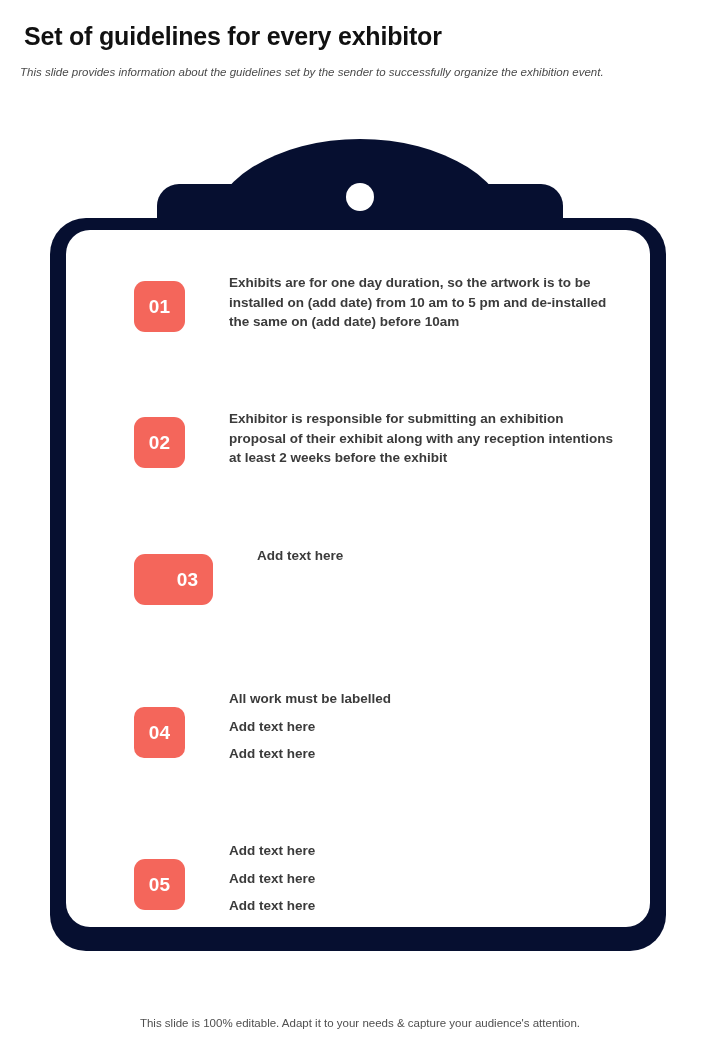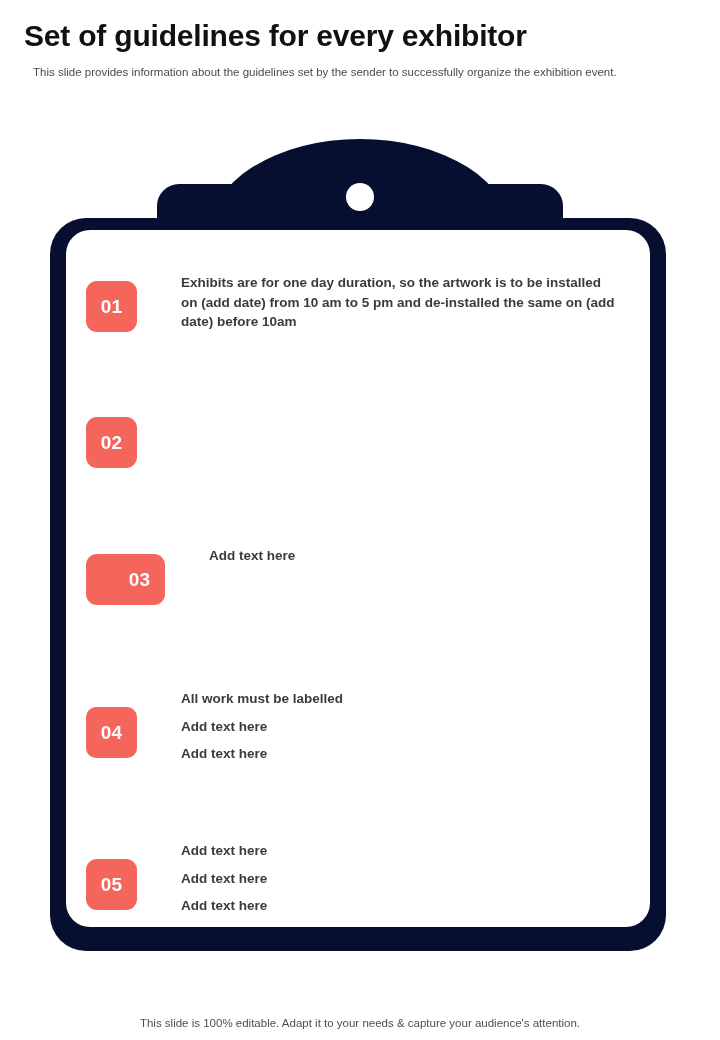--- a/index.html
+++ b/index.html
@@ -14,36 +14,37 @@
     font-family: "Liberation Sans", sans-serif;
     overflow: hidden;
   }
 
   
   .slide-title {
     position: absolute;
     left: 24px;
     top: 16px;
     width: 660px;
-    font-size: 30px;
+    font-size: 25px;
     font-weight: bold;
     letter-spacing: -0.2px;
     color: #111111;
     line-height: 40px;
     white-space: nowrap;
   }
   .slide-subtitle {
     position: absolute;
-    left: 33px;
+    left: 20px;
     top: 64px;
     width: 665px;
     font-size: 11.5px;
     color: #4a4a4a;
     line-height: 16px;
     white-space: nowrap;
+    font-style: italic;
   }
 
   
   .clipboard {
     position: absolute;
     left: 0;
     top: 130px;
     width: 720px;
     height: 830px;
   }
@@ -119,20 +120,21 @@
     height: 51px;
     border-radius: 11px;
     background: #F4665B;
     color: #ffffff;
     font-size: 19px;
     font-weight: bold;
     display: flex;
     align-items: center;
     justify-content: center;
     letter-spacing: 0.3px;
+    margin-left: 48px;
   }
   .row-texts {
     flex: 1 1 auto;
     margin-left: 44px;
     padding-top: 1px;
   }
   .row-para {
     font-size: 13.5px;
     line-height: 19.5px;
     color: #3b3b3b;
@@ -184,20 +186,23 @@
 
     <div class="row row-1">
       <div class="row-badge">01</div>
       <div class="row-texts">
         <div class="row-para">Exhibits are for one day duration,  so the  artwork is to be installed  on (add date) from  10 am to 5 pm and de-installed the  same on (add date) before 10am</div>
       </div>
     </div>
 
     <div class="row row-2">
       <div class="row-badge">02</div>
+      <div class="row-texts">
+        <div class="row-para">Exhibitor is responsible for submitting  an exhibition proposal of their  exhibit along with any  reception intentions at least 2 weeks before the exhibit</div>
+      </div>
     </div>
 
     <div class="row row-3">
       <div class="row-badge">03</div>
       <div class="row-texts">
         <div class="row-para">Add text here</div>
       </div>
     </div>
 
     <div class="row row-4">

